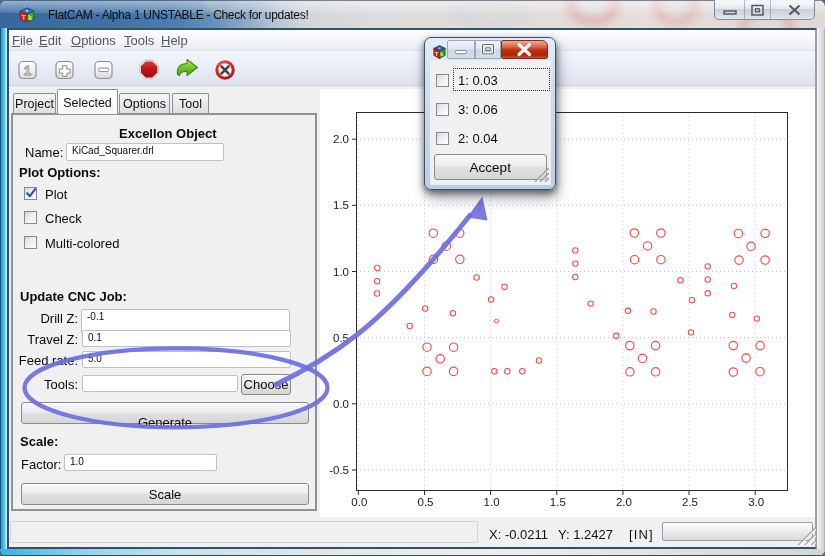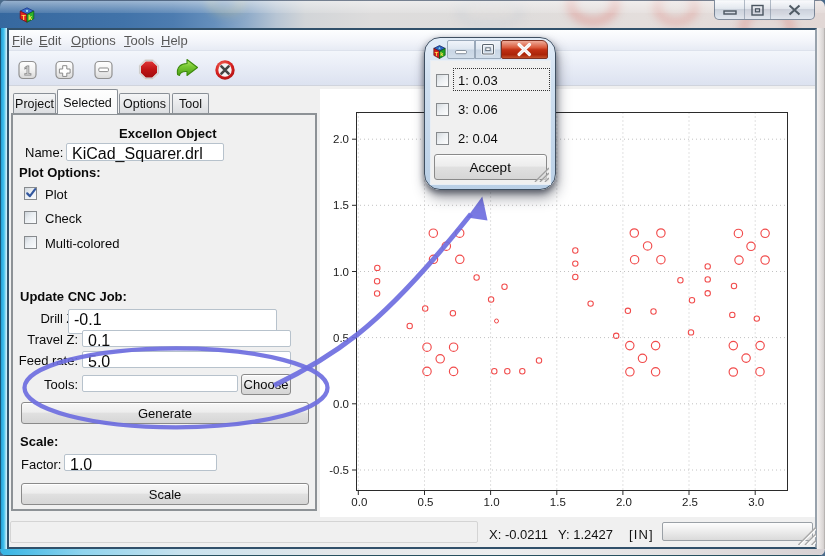--- a/index.html
+++ b/index.html
@@ -30,34 +30,34 @@
 
 .tab { position:absolute; font-size:12.5px; color:#111; text-align:center; border:1px solid #898f96; border-bottom:none; }
 .tab.inactive { top:63px; height:20px; background:linear-gradient(180deg,#f4f5f6 0%,#eaebed 45%,#dcdee1 100%); padding-top:3px; border-radius:2px 2px 0 0; }
 .tab.active { top:59px; height:25px; background:linear-gradient(180deg,#fefefe 0%,#f6f7f8 100%); padding-top:6px; z-index:3; border-radius:2px 2px 0 0; }
 
 #panel { position:absolute; left:2px; top:83px; width:306px; height:398px; border:2px solid #8d9296; background:#f0f0f0; z-index:1; }
 #panel > * { margin-top:2px; }
 .lbl { position:absolute; font-size:13px; color:#0a0a0a; white-space:nowrap;text-align:right; }
 .lblr { position:absolute; font-size:13px; color:#0a0a0a; white-space:nowrap; text-align:right; width:62px; left:3px; }
 .bold { font-weight:bold; }
-.tin { position:absolute; background:#fff; border:1px solid #b7c2cc; border-radius:2px; font-size:16px; color:#0a0a0a; padding:1px 5px; }
+.tin { position:absolute; background:#fff; border:1px solid #b7c2cc; border-radius:2px; font-size:10px; color:#0a0a0a; padding:1px 5px; }
 .btn { position:absolute; background:linear-gradient(180deg,#f7f7f7 0%,#ededed 45%,#e0e0e0 52%,#d6d6d6 100%); border:1px solid #8a8a8a; border-radius:3px; font-size:13px; color:#0a0a0a; text-align:center; box-shadow:inset 0 1px 0 #fff; }
 .cb { position:absolute; width:13px; height:13px; background:linear-gradient(135deg,#cdd4da 0%,#e9edf1 40%,#fbfcfd 100%); border:1px solid #878a8d; }
 
 #canvas { position:absolute; left:311px; top:59px; width:495px; height:456px; background:#fff; }
 
 #statusbar { position:absolute; left:0; top:487px; width:806px; height:30px; background:#f0f0f0; }
 #statusbar .pane { position:absolute; left:1px; top:4px; width:468px; height:22px; border:1px solid #d4d4d4; border-radius:2px; }
 #statusbar .txt { position:absolute; top:10px; font-size:13px; color:#111; }
 #progress { position:absolute; left:653px; top:5px; width:151px; height:19px; border:1px solid #9aa0a6; border-radius:2px; background:linear-gradient(180deg,#fdfdfd 0%,#ececec 50%,#dadada 100%); }
 
 #anno { position:absolute; left:0; top:0; width:825px; height:556px; z-index:5; pointer-events:none; }
 
-#dlg { position:absolute; left:424px; top:37px; width:132px; height:153px; z-index:10; border-radius:16px; background:linear-gradient(180deg,#e3edf8 0%,#cfdff0 30%,#b9cfe6 100%); border:1px solid #3f4f61; box-shadow:0 3px 6px rgba(30,35,50,.6), 2px 8px 14px rgba(30,35,50,.4); }
+#dlg { position:absolute; left:424px; top:37px; width:132px; height:153px; z-index:10; border-radius:7px; background:linear-gradient(180deg,#e3edf8 0%,#cfdff0 30%,#b9cfe6 100%); border:1px solid #3f4f61; box-shadow:0 3px 6px rgba(30,35,50,.6), 2px 8px 14px rgba(30,35,50,.4); }
 #dlg .content { position:absolute; left:5px; top:22px; width:121px; height:125px; background:#f0f0f0; border:1px solid #e8eef5; }
 #dlg .cb { background:linear-gradient(135deg,#d4dade 0%,#eceff2 45%,#fdfdfd 100%); }
 .dlbl { position:absolute; font-size:13px; color:#0a0a0a; white-space:nowrap; }
 </style>
 </head>
 <body>
 <div id="win">
   <div id="titlebar">
     <div class="ring" style="left:566px; top:-20px; width:54px; height:46px; border:9px solid rgba(222,100,90,.34);"></div>
     <div class="ring" style="left:653px; top:-14px; width:46px; height:40px; border:8px solid rgba(224,105,95,.30);"></div>
@@ -67,20 +67,21 @@
     <div class="shine"></div>
     <div class="topline"></div>
     <svg style="position:absolute;left:19px;top:7px" width="16" height="16" viewBox="0 0 16 16">
       <polygon points="8,0.8 14.8,4.1 8,7.4 1.2,4.1" fill="#3a6ad8" stroke="#16307a" stroke-width="0.7"></polygon>
       <circle cx="8" cy="3.9" r="1.7" fill="#8fd8f4" stroke="#1a3a8a" stroke-width="0.5"></circle>
       <polygon points="1.2,4.1 8,7.4 8,15.2 1.2,11.7" fill="#e02222" stroke="#6e1010" stroke-width="0.7"></polygon>
       <polygon points="14.8,4.1 8,7.4 8,15.2 14.8,11.7" fill="#2cb42c" stroke="#0d5a0d" stroke-width="0.7"></polygon>
       <text x="2.6" y="13" font-size="7" font-weight="bold" fill="#ffe44a">T</text>
       <text x="9.2" y="12.6" font-size="7" font-weight="bold" fill="#ffe44a">k</text>
     </svg>
+    <div id="title-text">FlatCAM - Alpha 1 UNSTABLE - Check for updates!</div>
     <div id="capgroup">
       <div class="sep" style="left:29px"></div>
       <div class="sep" style="left:55px"></div>
       <svg style="position:absolute;left:0;top:0" width="101" height="20" viewBox="0 0 101 20">
         <rect x="9" y="11" width="12" height="3" fill="none" stroke="#4a5560" stroke-width="1.4"></rect>
         <rect x="37" y="5.5" width="11" height="9.5" fill="none" stroke="#4a5560" stroke-width="1.4"></rect>
         <rect x="40.5" y="8.8" width="4" height="3" fill="none" stroke="#4a5560" stroke-width="1.2"></rect>
         <path d="M74.5 5.5 L84.5 14.5 M84.5 5.5 L74.5 14.5" stroke="#515c66" stroke-width="2.1"></path>
       </svg>
     </div>
@@ -268,29 +269,29 @@
       <svg style="position:absolute;left:11px;top:69px;z-index:2" width="15" height="15" viewBox="0 0 15 15">
         <path d="M3.2 7.4 L5.9 10.1 L11.2 3.2" fill="none" stroke="#34589f" stroke-width="2.2" stroke-linecap="round" stroke-linejoin="round"></path>
       </svg>
       <div class="lbl" style="left:32px; top:70px;">Plot</div>
       <div class="cb" style="left:11px; top:94px;"></div>
       <div class="lbl" style="left:32px; top:94px;">Check</div>
       <div class="cb" style="left:11px; top:119px;"></div>
       <div class="lbl" style="left:32px; top:119px;">Multi-colored</div>
       <div class="lbl bold" style="left:7px; top:172px;">Update CNC Job:</div>
       <div class="lblr" style="top:194px;">Drill Z:</div>
-      <div class="tin" style="left:55px; top:192px; width:209px; height:25px;">-0.1</div>
+      <div class="tin" style="left:68px; top:192px; width:209px; height:25px;">-0.1</div>
       <div class="lblr" style="top:215px;">Travel Z:</div>
       <div class="tin" style="left:69px; top:213px; width:209px; height:17px;">0.1</div>
       <div class="lblr" style="top:236px;">Feed rate:</div>
       <div class="tin" style="left:69px; top:234px; width:209px; height:17px;">5.0</div>
       <div class="lblr" style="top:260px;">Tools:</div>
       <div class="tin" style="left:69px; top:258px; width:156px; height:17px;"></div>
       <div class="btn" style="left:228px; top:257px; width:50px; height:21px; padding-top:2px;">Choose</div>
-      <div class="btn" style="left:8px; top:285px; width:288px; height:22px; padding-top:3px;">Generate</div>
+      <div class="btn" style="left:8px; top:285px; width:288px; height:22px; padding-top:12px;">Generate</div>
       <div class="lbl bold" style="left:7px; top:317px;">Scale:</div>
       <div class="lbl" style="left:8px; top:340px;">Factor:</div>
       <div class="tin" style="left:51px; top:337px; width:153px; height:17px;">1.0</div>
       <div class="btn" style="left:8px; top:366px; width:288px; height:22px; padding-top:3px;">Scale</div>
     </div>
     <div id="statusbar">
       <div class="pane"></div>
       <div class="txt" style="left:480px;">X: -0.0211</div>
       <div class="txt" style="left:549px;">Y: 1.2427</div>
       <div class="txt" style="left:620px; letter-spacing:1.1px;">[IN]</div>

